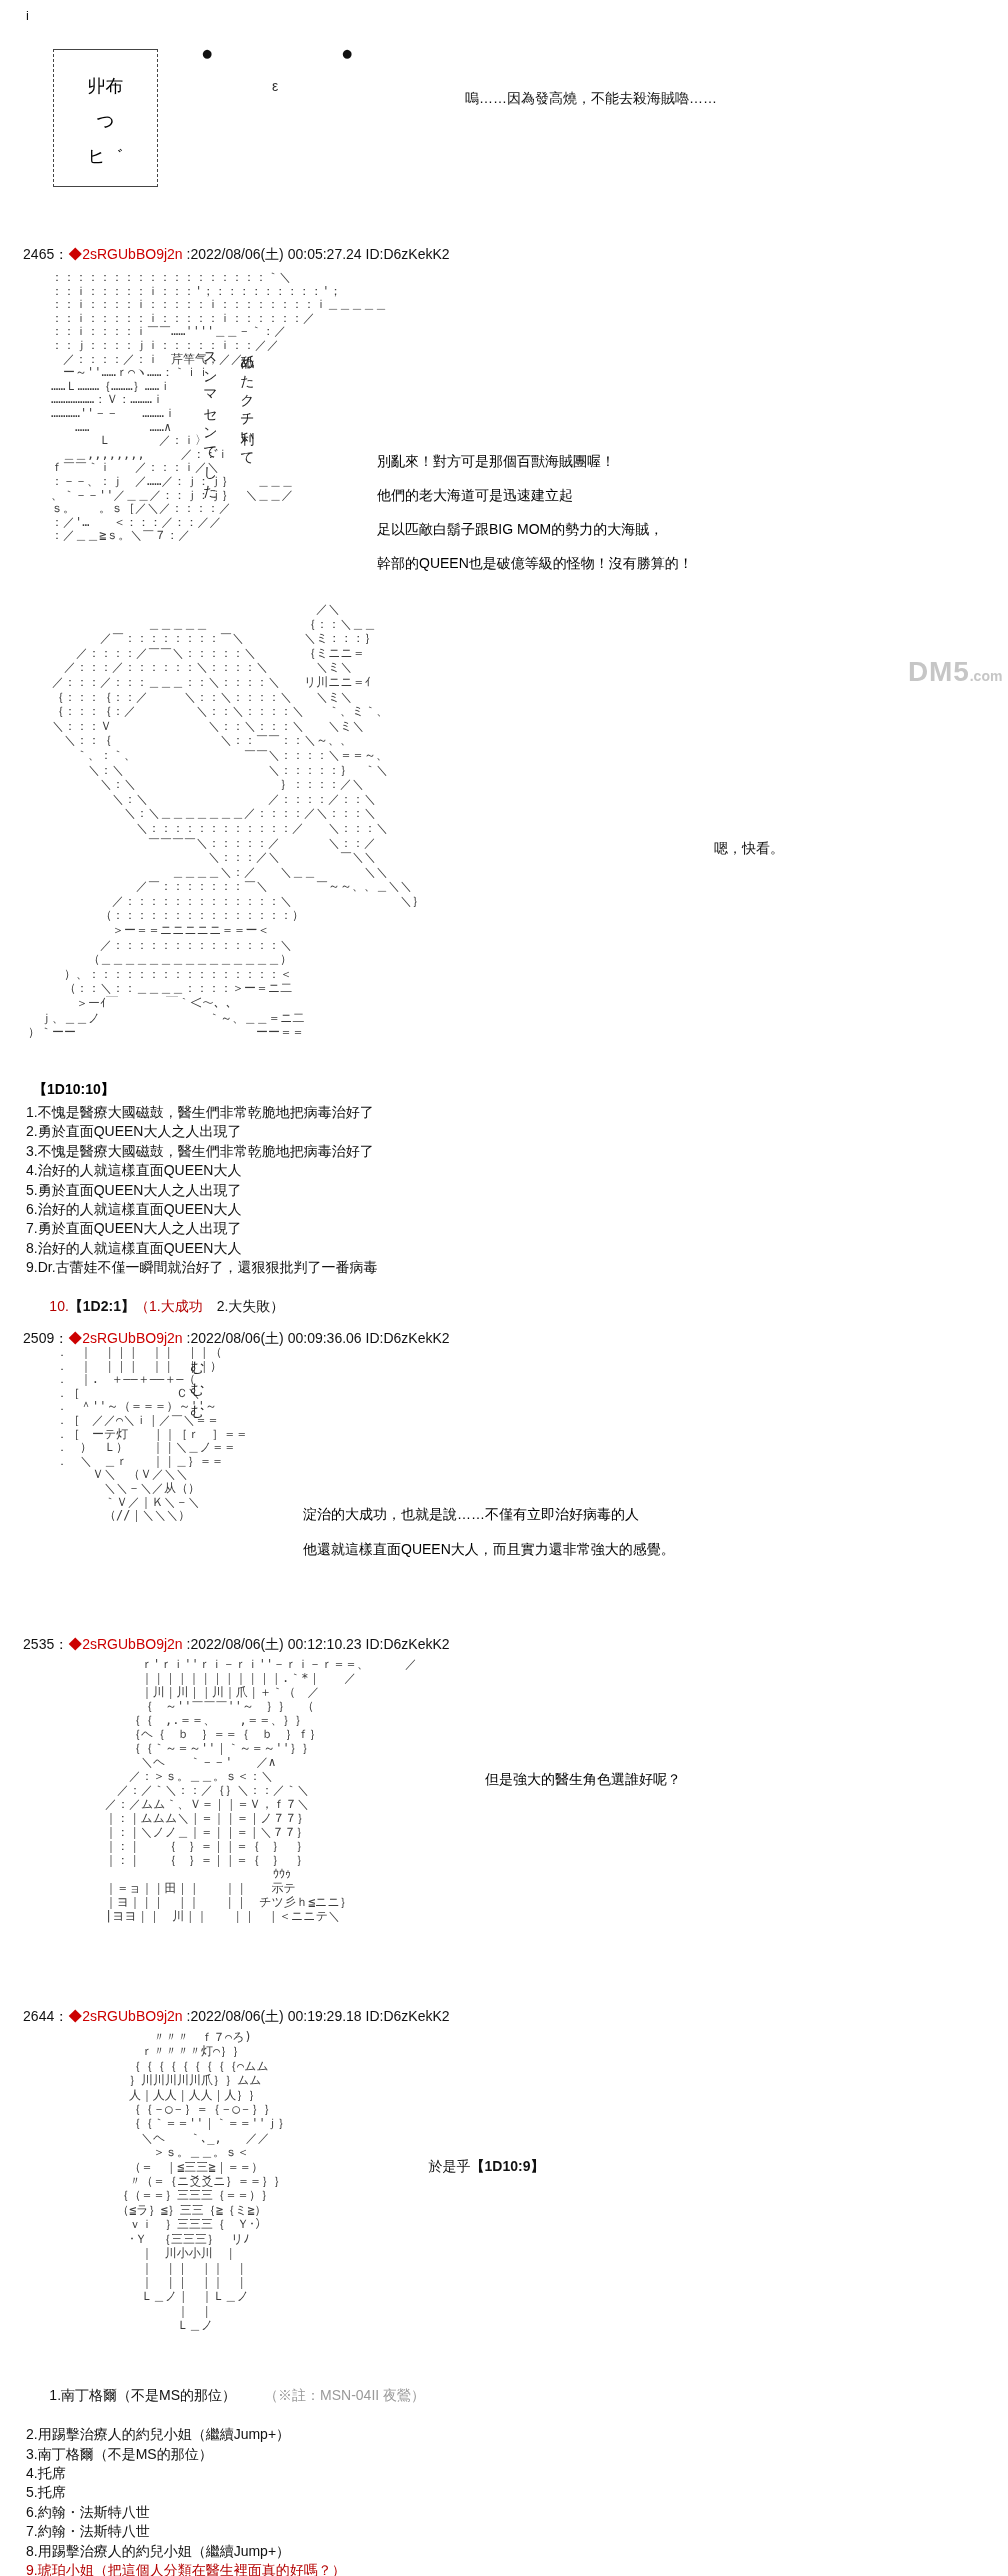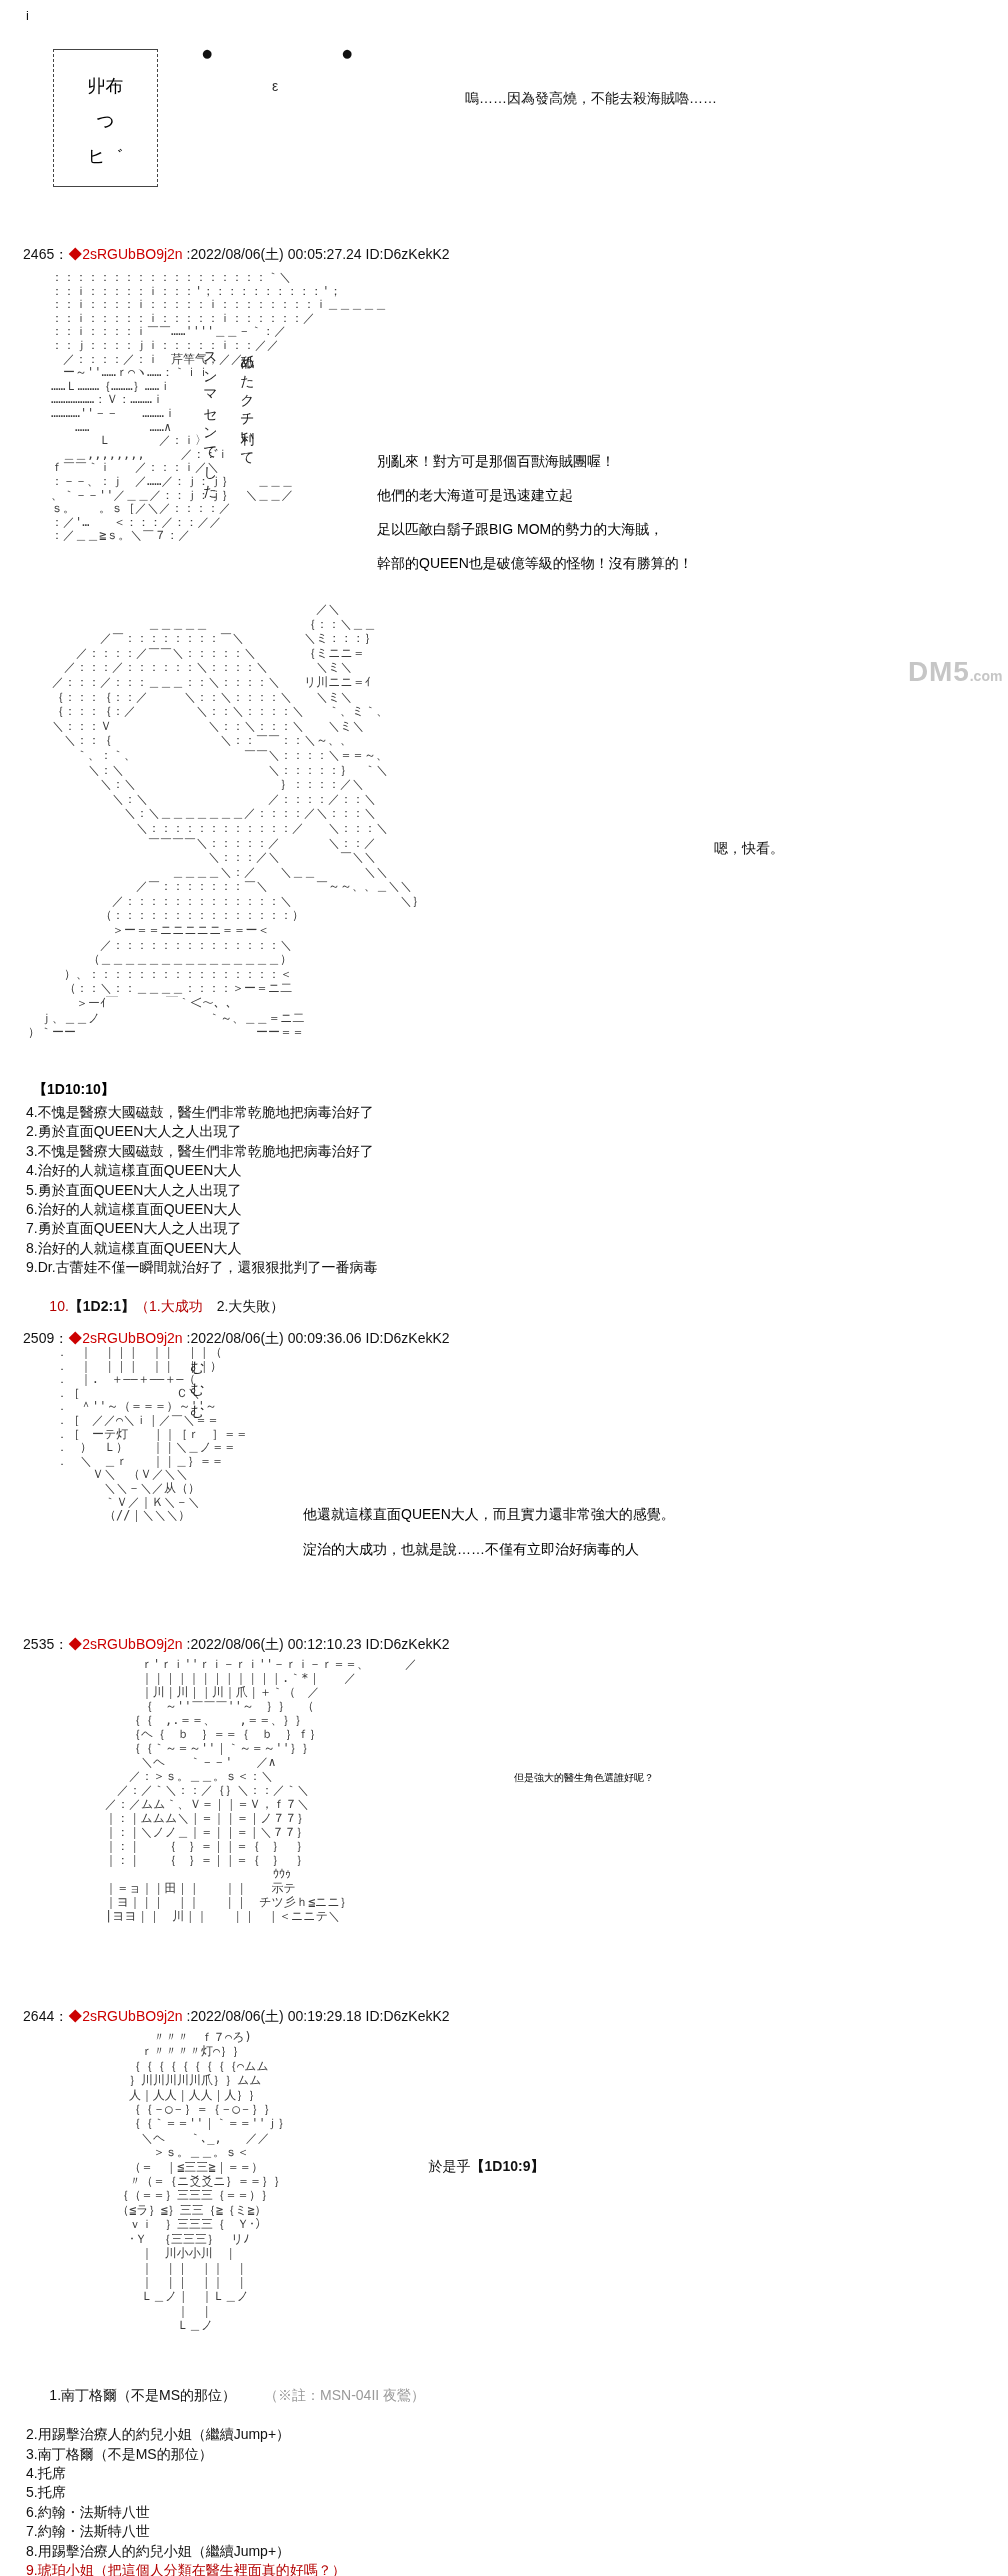--- a/index.html
+++ b/index.html
@@ -38,21 +38,21 @@
   .p0-diceh{left:33px;top:1081px;}
   .p0-list{left:26px;top:1103px;}
   
   .p1-header{left:7.5px;top:1314px;}
   .p1-aa{left:56px;top:1346px;line-height:13.6px;}
   .p1-v{left:189px;top:1351px;letter-spacing:5.6px;}
   .p1-dlg{left:303px;top:1497px;line-height:35px;font-size:14px;}
   
   .p2-header{left:7.5px;top:1620px;}
   .p2-aa{left:93px;top:1657px;line-height:14px;}
-  .p2-dlg{left:514px;top:1771px;font-size:10px;}
+  .p2-dlg{left:485px;top:1771px;font-size:14px;}
   
   .p3-header{left:7.5px;top:1992px;}
   .p3-aa{left:93px;top:2030px;line-height:14.4px;}
   .p3-cap{left:413px;top:2142px;font-size:14px;}
   .p3-list{left:26px;top:2367px;}
   
   .watermark{right:5.6px;top:656px;color:#c6c6c6;font-weight:bold;}
   .wm-brand{font-size:28px;letter-spacing:0.9px;}
   .wm-tld{font-size:14px;}
 </style>
@@ -134,21 +134,21 @@
 　　　　　（＿＿＿＿＿＿＿＿＿＿＿＿＿＿＿）
 　　　）、：：：：：：：：：：：：：：：：＜
 　　　（：：＼：：＿＿＿＿：：：：＞ー＝ニ二
 　　　　＞ーｲ￣　　　　￣｀＜～、、
 　ｊ、＿＿ノ　　　　　　　　　｀～、＿＿＝ニ二
 ）｀ーー　　　　　　　　　　　　　　　ーー＝＝</pre>
   <div class="abs txt p0-aa2cap">嗯，快看。</div>
 
   <div class="abs dice-header p0-diceh">【1D10:10】</div>
   <div class="abs list p0-list">
-    <div>4.不愧是醫療大國磁鼓，醫生們非常乾脆地把病毒治好了</div>
+    <div>1.不愧是醫療大國磁鼓，醫生們非常乾脆地把病毒治好了</div>
     <div>2.勇於直面QUEEN大人之人出現了</div>
     <div>3.不愧是醫療大國磁鼓，醫生們非常乾脆地把病毒治好了</div>
     <div>4.治好的人就這樣直面QUEEN大人</div>
     <div>5.勇於直面QUEEN大人之人出現了</div>
     <div>6.治好的人就這樣直面QUEEN大人</div>
     <div>7.勇於直面QUEEN大人之人出現了</div>
     <div>8.治好的人就這樣直面QUEEN大人</div>
     <div>9.Dr.古蕾娃不僅一瞬間就治好了，還狠狠批判了一番病毒</div>
     <div>
       <span class="red">10.</span><span class="bold">【1D2:1】</span><span class="red">（1.大成功</span><span>　2.大失敗）</span>
@@ -166,22 +166,22 @@
 ．［　／／⌒＼ｉ｜／￣＼＝＝
 ．［　ーテ灯　　｜｜［ｒ　］＝＝
 ．　）　Ｌ）　　｜｜＼＿ノ＝＝
 ．　＼　＿ｒ　　｜｜＿｝＝＝
 　　　Ｖ＼　（Ｖ／＼＼
 　　　　＼＼－＼／从（）
 　　　　｀Ｖ／｜Ｋ＼－＼
 　　　　（//｜＼＼＼）</pre>
   <div class="abs vtext p1-v">むむむ</div>
   <div class="abs dlg-block p1-dlg">
+    <div>淀治的大成功，也就是說……不僅有立即治好病毒的人</div>
     <div>他還就這樣直面QUEEN大人，而且實力還非常強大的感覺。</div>
-    <div>淀治的大成功，也就是說……不僅有立即治好病毒的人</div>
   </div>
 
   <div class="abs post-header p2-header">
     <span>2535：</span><span class="trip">◆2sRGUbBO9j2n</span><span> :2022/08/06(土) 00:12:10.23 ID:D6zKekK2</span>
   </div>
   <pre class="abs aa p2-aa">　　　　ｒ'ｒｉ''ｒｉ－ｒｉ''－ｒｉ－ｒ＝＝、　　　／
 　　　　｜｜｜｜｜｜｜｜｜｜｜｜.｀*｜　　／
 　　　　｜川｜川｜｜川｜爪｜＋｀（　／
 　　　　｛　～''￣￣￣''～　｝｝　（
 　　　｛｛　,.＝＝、　　,＝＝、｝｝

